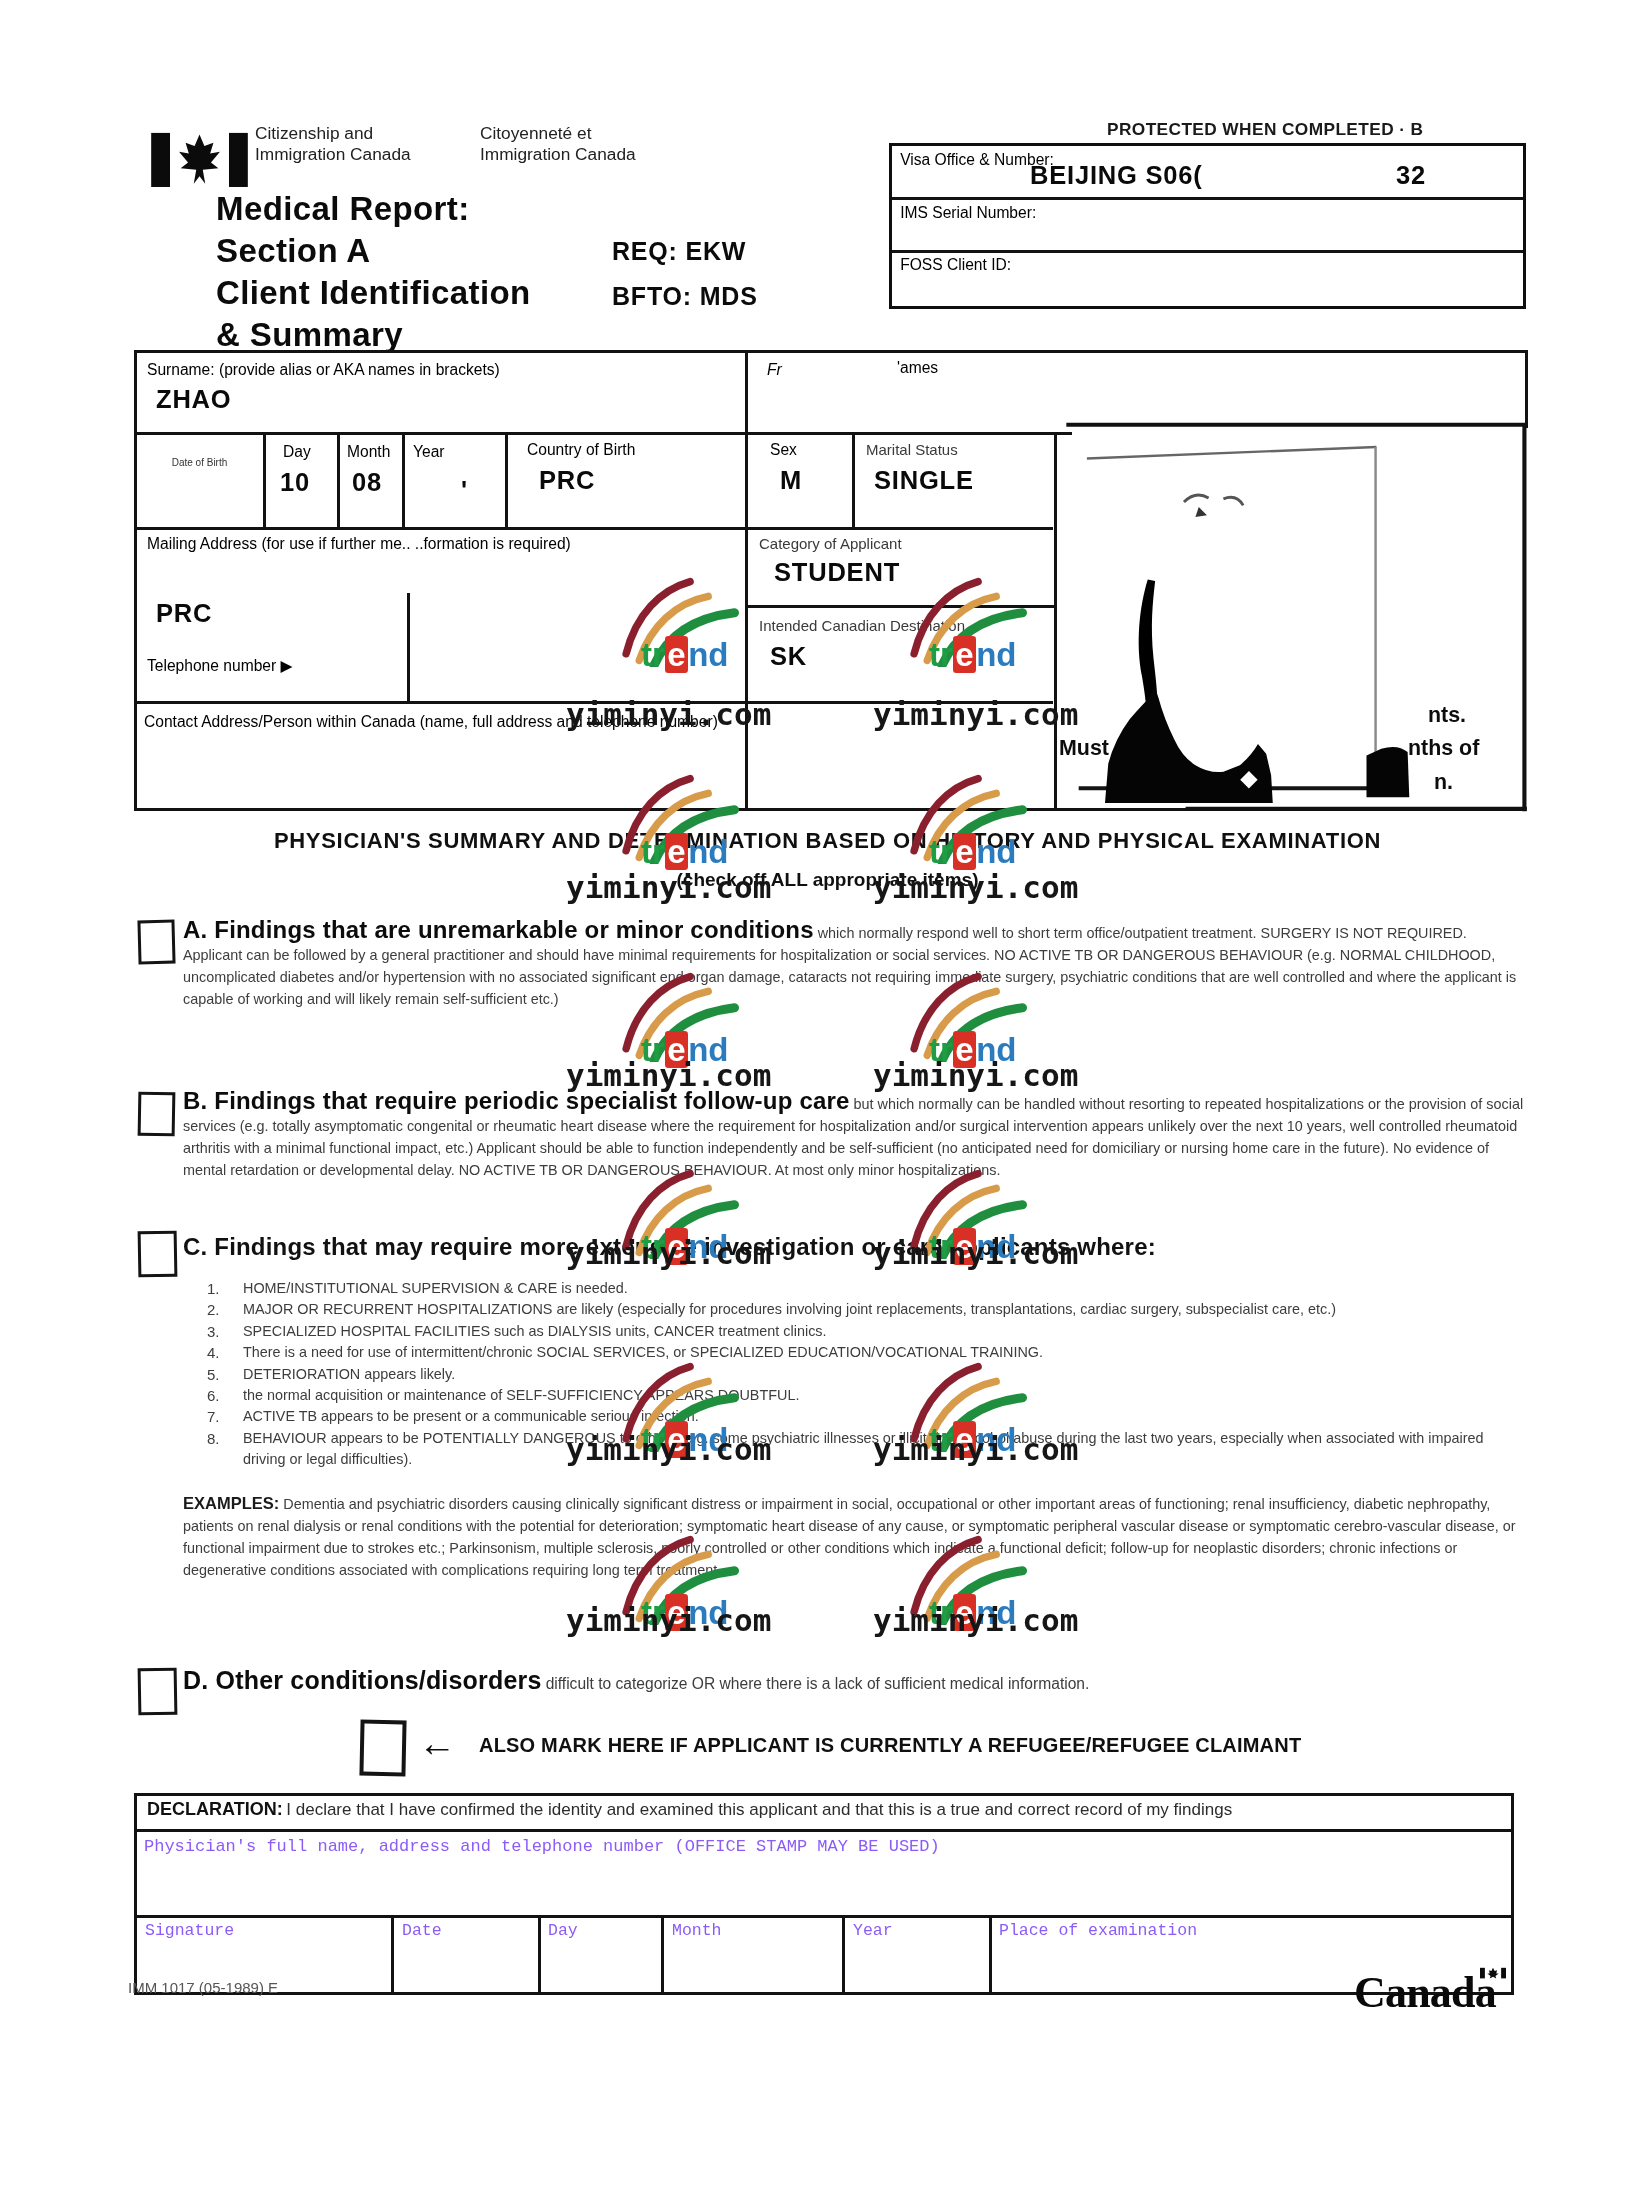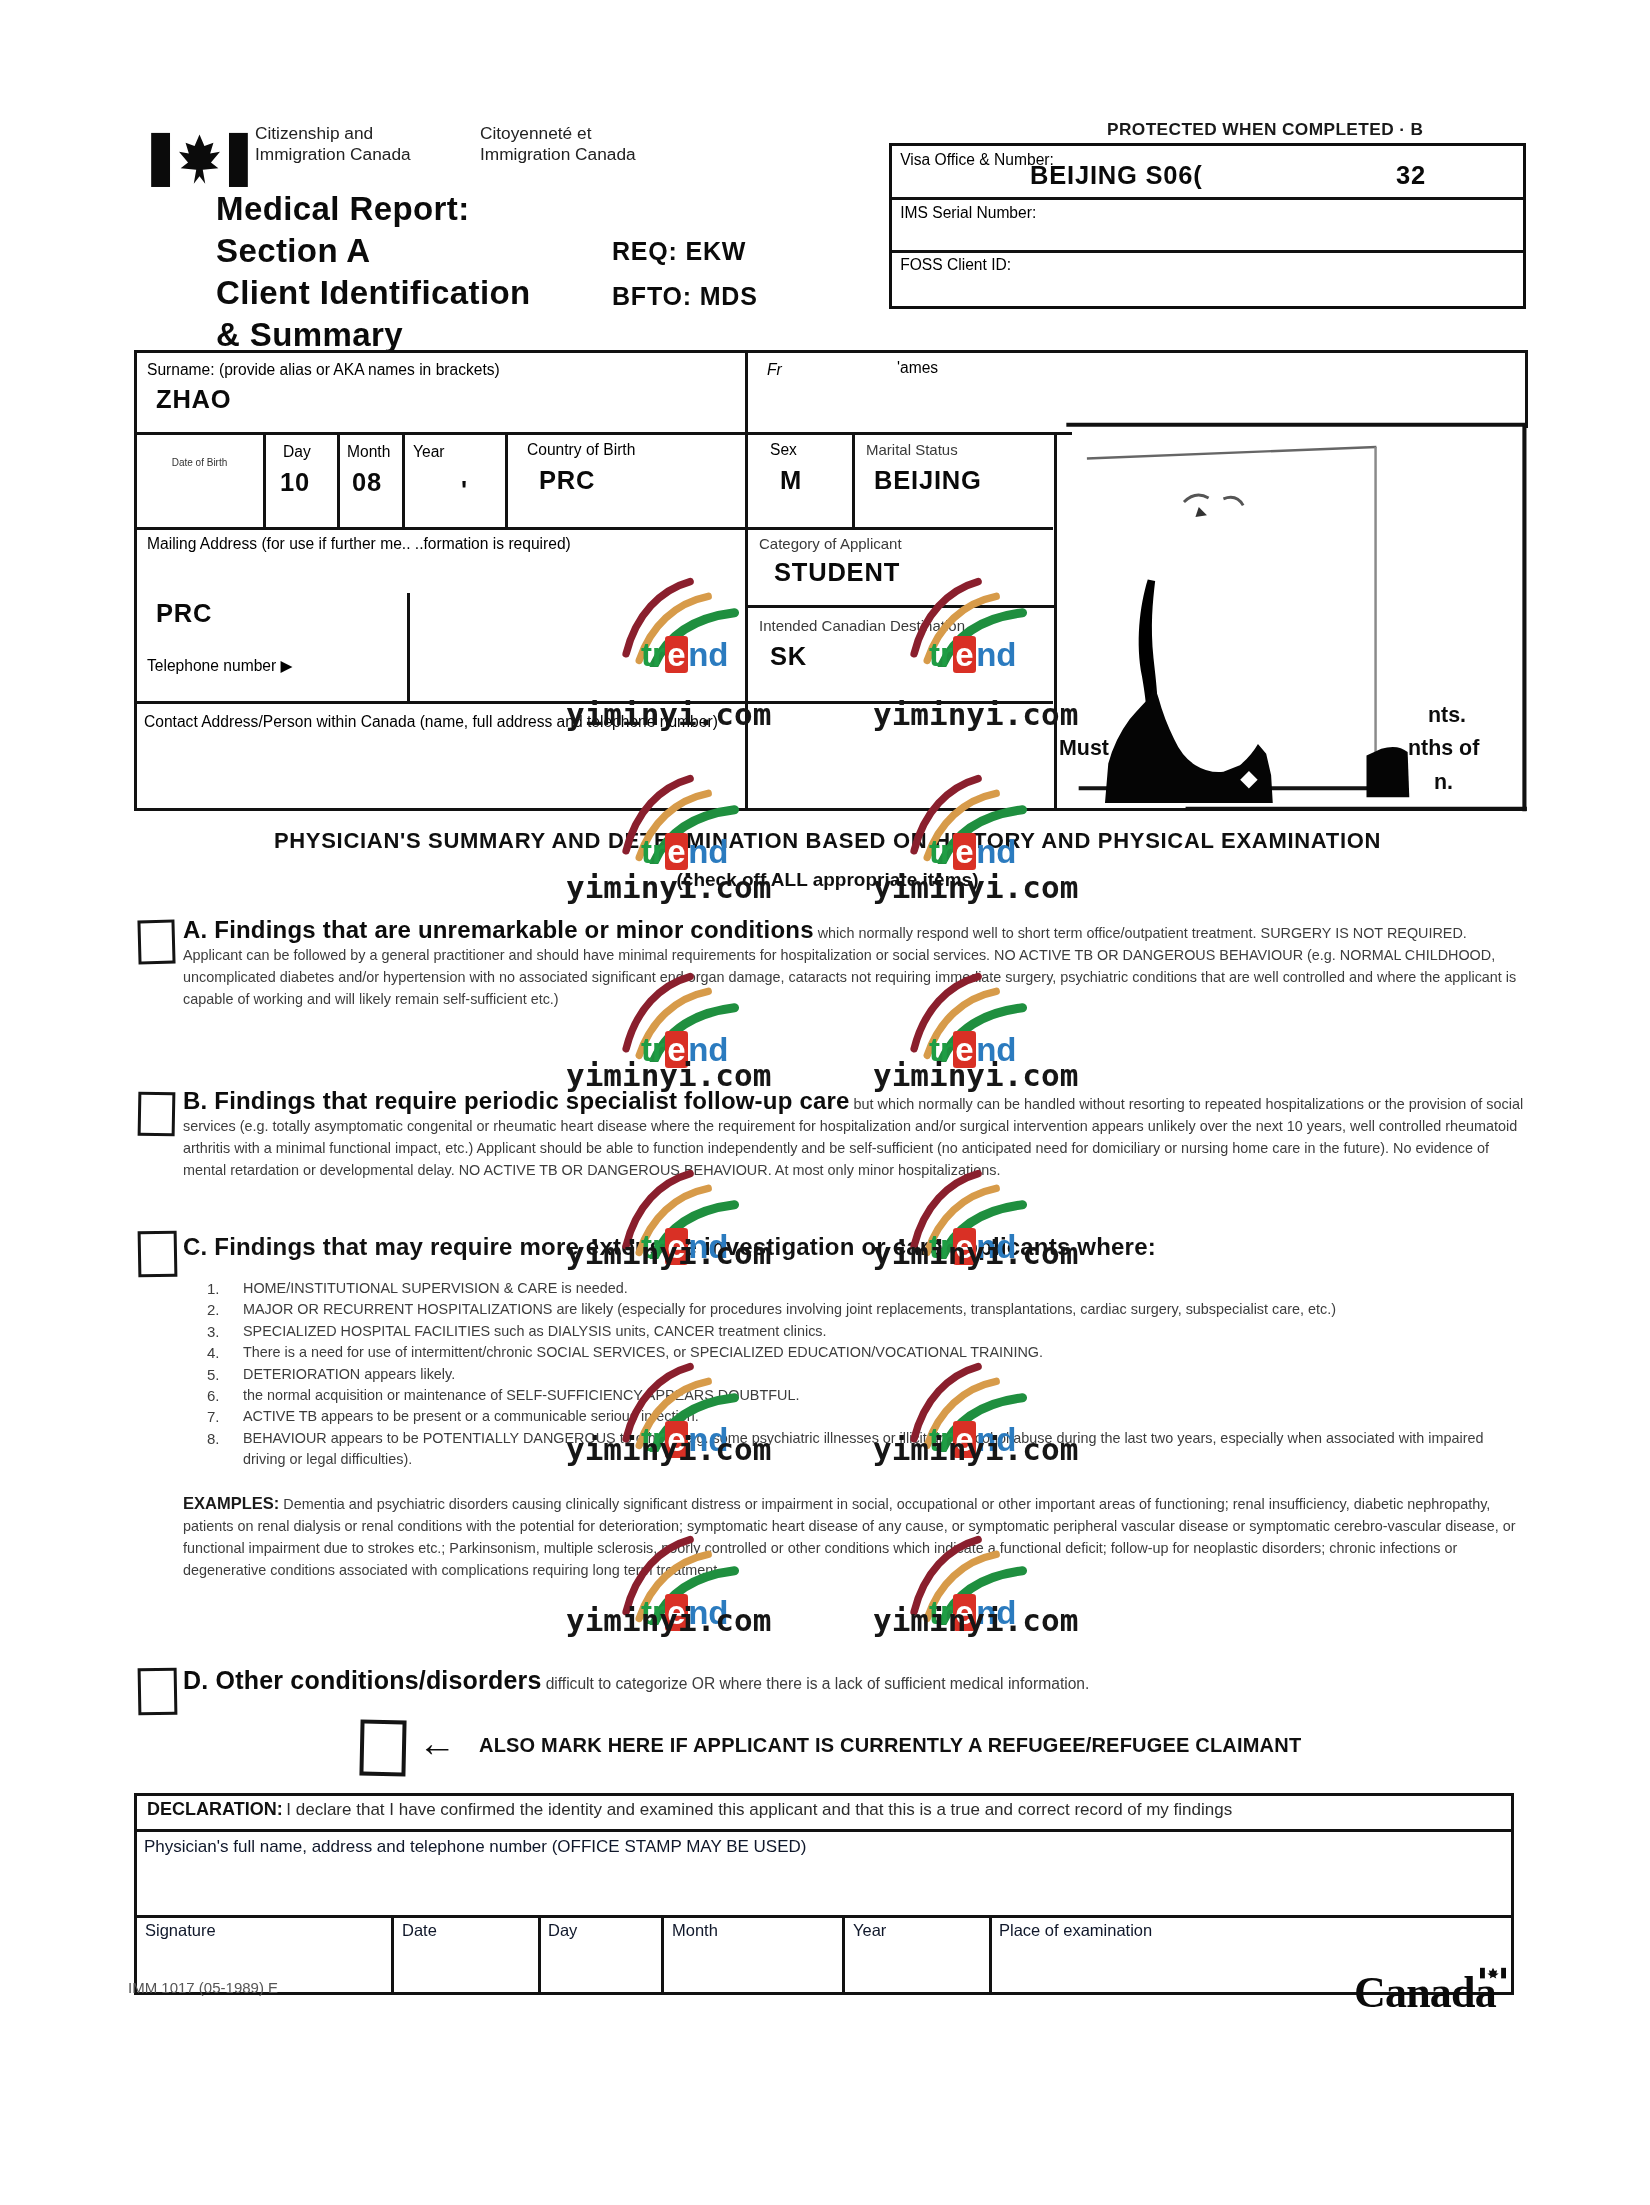--- a/index.html
+++ b/index.html
@@ -22,21 +22,21 @@
   .wm-url{position:absolute;font-family:"DejaVu Sans Mono",monospace;font-weight:bold;font-size:31px;
           color:#161616;letter-spacing:0px;filter:blur(0.3px);white-space:nowrap;}
   .wm-logo{position:absolute;width:140px;height:132px;}
   .wm-word{position:absolute;left:30px;top:63px;font-size:33px;font-weight:bold;line-height:1;
            font-family:"Liberation Sans",sans-serif;filter:blur(0.4px);}
   .frag{position:absolute;font-size:21.4px;font-weight:bold;color:#0d0d0d;filter:blur(0.2px);white-space:nowrap;}
   .c-item{display:flex;}
   .c-num{width:36px;flex:0 0 36px;font-size:15px;}
   .c-txt{flex:1;}
   .heading-center{position:absolute;left:132px;width:1391px;text-align:center;color:#101010;}
-  .decl-lbl{position:absolute;font-size:16.5px;color:#0f172a;filter:blur(0.3px);white-space:nowrap;}
+  .decl-lbl{position:absolute;font-size:16.5px;color:#8b5cf6;filter:blur(0.3px);white-space:nowrap;font-family:Liberation Mono, monospace;}
   .canada-wordmark{position:absolute;font-family:"Liberation Serif",serif;font-weight:bold;
                    font-size:44px;color:#0a0a0a;letter-spacing:-0.8px;filter:blur(0.2px);}
 </style>
 </head>
 <body>
 
 <div class="page">
 
   <svg class="abs" style="left:151px;top:128px;" width="97" height="77" viewBox="0 0 118 94">
     <rect x="0" y="6" width="23" height="66" fill="#0b0b0b"></rect>
@@ -103,21 +103,21 @@
   <div class="lbl" style="left:347px;top:443px;">Month</div>
   <div class="val" style="left:352px;top:468px;">08</div>
   <div class="lbl" style="left:413px;top:443px;">Year</div>
   <div class="val" style="left:461px;top:476px;">'</div>
   <div class="lbl" style="left:527px;top:441px;">Country of Birth</div>
   <div class="val" style="left:539px;top:466px;">PRC</div>
 
   <div class="lbl" style="left:770px;top:441px;">Sex</div>
   <div class="val" style="left:780px;top:466px;">M</div>
   <div class="lbl lbl2" style="left:866px;top:441px;">Marital Status</div>
-  <div class="val" style="left:874px;top:466px;">BEIJING</div>
+  <div class="val" style="left:874px;top:466px;">SINGLE</div>
 
   <div class="lbl" style="left:147px;top:535px;">Mailing Address (for use if further me..   ..formation is required)</div>
   <div class="val" style="left:156px;top:599px;">PRC</div>
   <div class="lbl" style="left:147px;top:657px;">Telephone number ▶</div>
 
   <div class="lbl lbl2" style="left:759px;top:535px;">Category of Applicant</div>
   <div class="val" style="left:774px;top:558px;">STUDENT</div>
   <div class="lbl lbl2" style="left:759px;top:617px;">Intended Canadian Destination</div>
   <div class="val" style="left:770px;top:642px;">SK</div>
 

